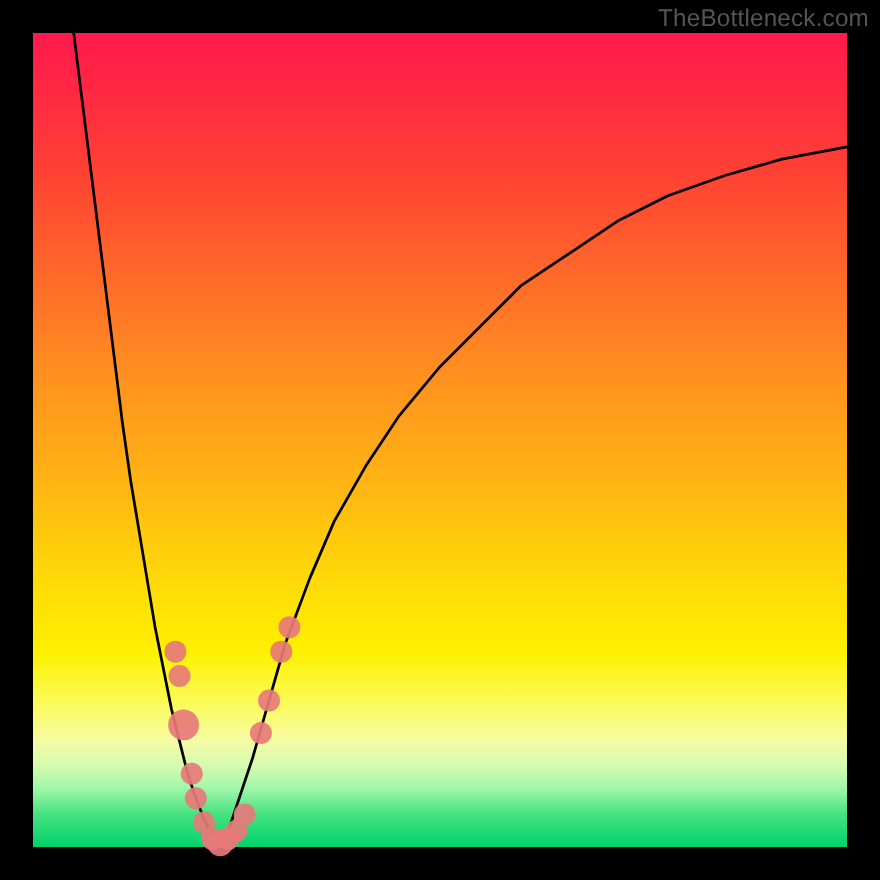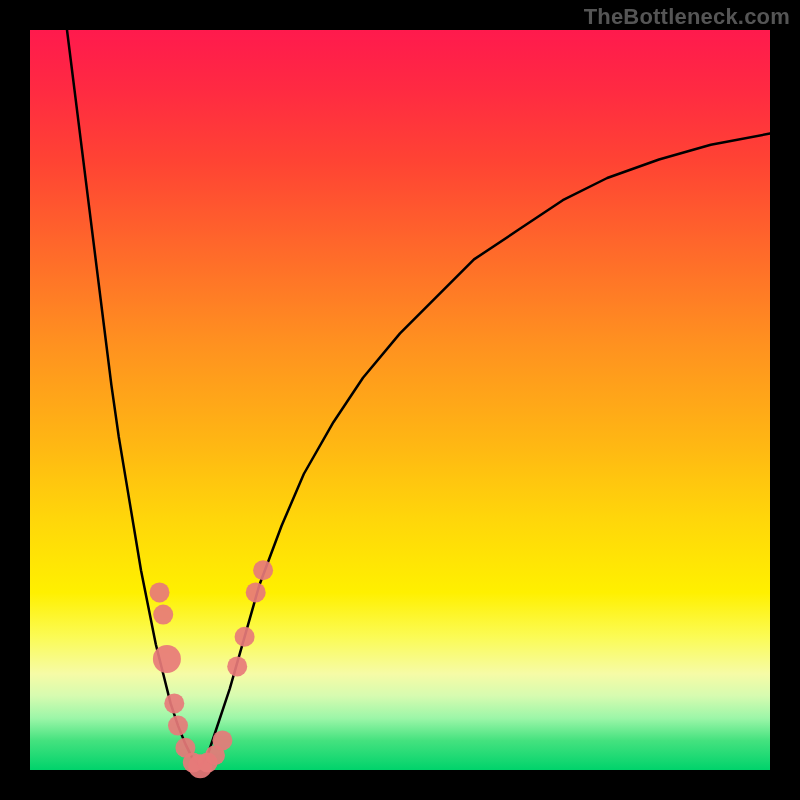--- a/index.html
+++ b/index.html
@@ -40,21 +40,21 @@
       #45e27f 96%,
       #00d36b 100%
     );
   }
   .watermark {
     position: absolute;
     top: 4px;
     right: 10px;
     color: #555;
     font-size: 22px;
-    font-weight: 700;
+    font-weight: 400;
     letter-spacing: 0.2px;
     user-select: none;
   }
   svg.overlay {
     position: absolute;
     left: 0;
     top: 0;
     width: 740px;
     height: 740px;
     overflow: visible;

